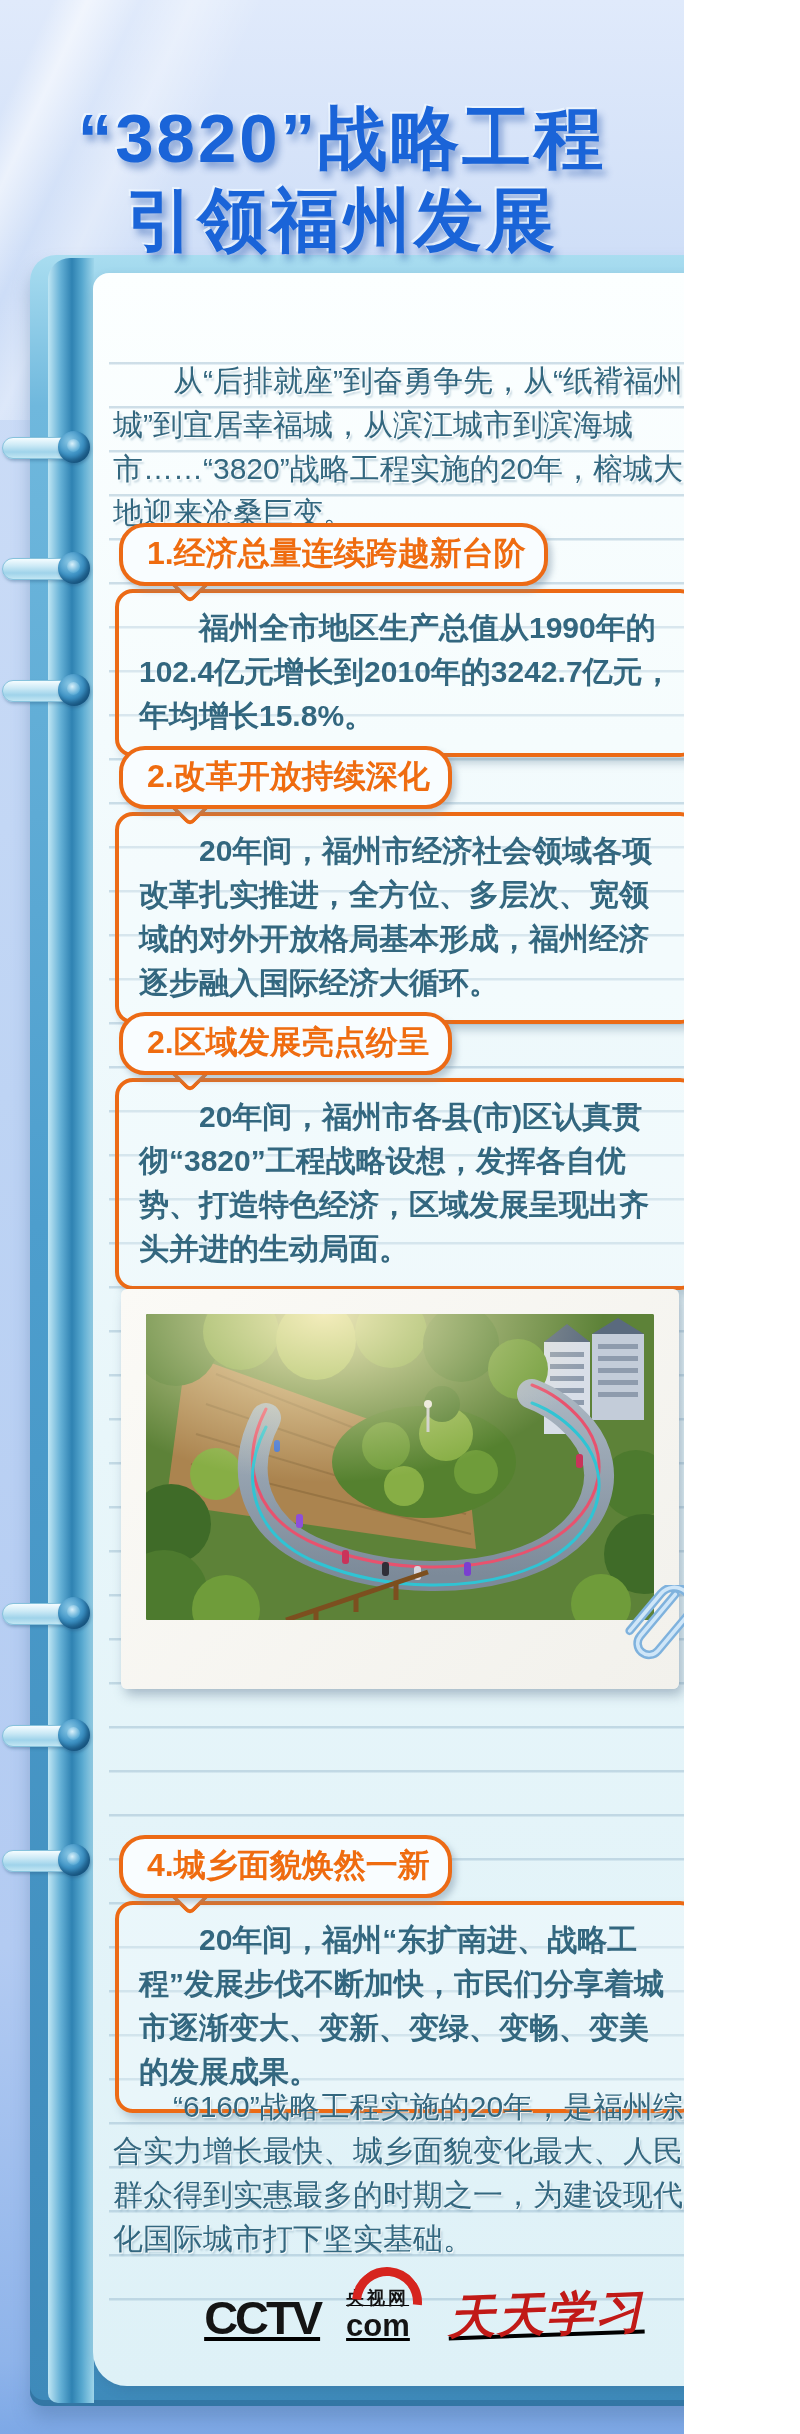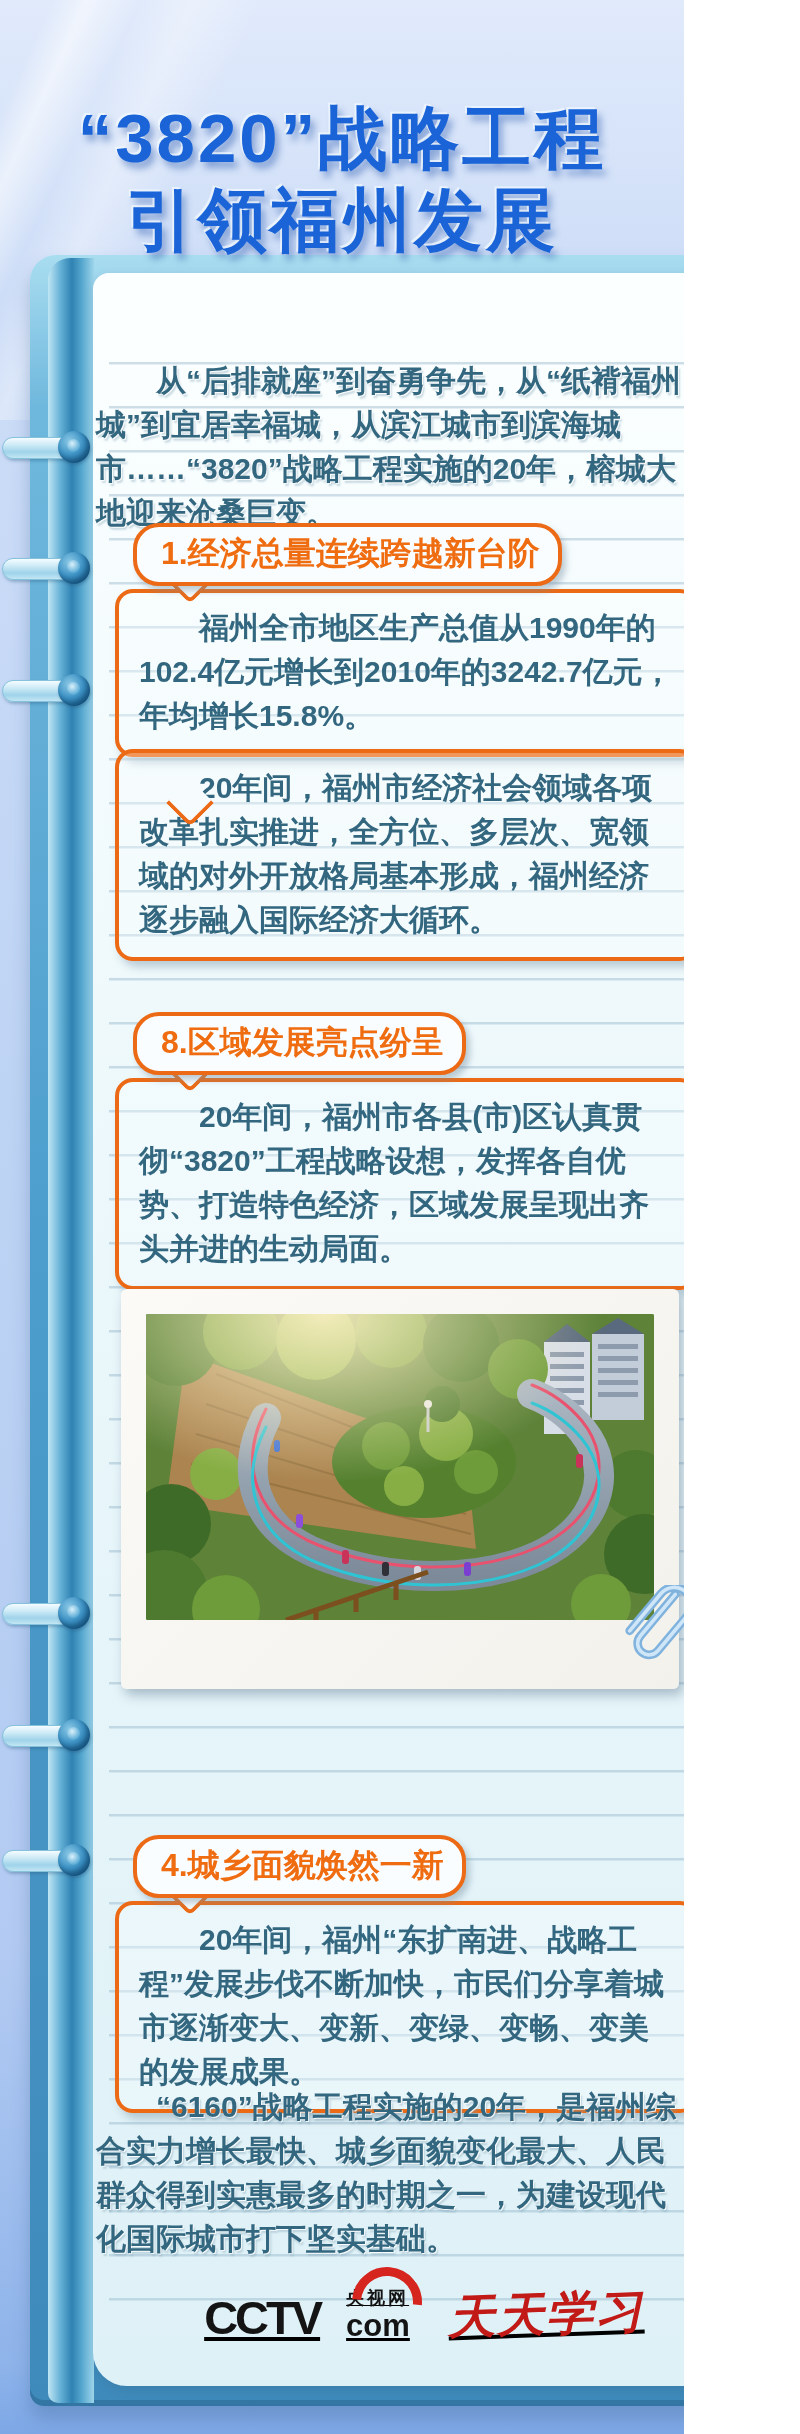--- a/index.html
+++ b/index.html
@@ -39,28 +39,28 @@
   .ring{position:absolute;left:2px;width:88px;height:24px;z-index:6;}
   .ring .bar{position:absolute;left:0;top:2px;width:78px;height:20px;border-radius:11px;
     background:linear-gradient(180deg,#f4fcff 0%,#cdeaf6 35%,#9fd3ea 70%,#c2e6f3 100%);
     border:1px solid #86c2dc;box-shadow:1px 2px 3px rgba(40,90,130,.35);}
   .ring .knob{position:absolute;right:0;top:-4px;width:32px;height:32px;border-radius:50%;
     background:radial-gradient(circle at 36% 32%,#8cc9e6 0%,#3f94c6 45%,#1e6ea2 80%);
     box-shadow:inset -3px -4px 5px rgba(8,45,75,.45),1px 2px 3px rgba(40,90,130,.4);}
   .ring .knob::after{content:"";position:absolute;left:9px;top:8px;width:13px;height:13px;border-radius:50%;
     background:radial-gradient(circle at 40% 35%,#d9f1fb,#5cacd6 70%,#2a7cae);}
   
-  .intro,.conclusion{position:absolute;left:3px;width:585px;z-index:5;
-    font-size:30px;line-height:44px;font-weight:700;color:#33677f;text-indent:2em;
+  .intro,.conclusion{position:absolute;left:20px;width:585px;z-index:5;
+    font-size:30px;line-height:44px;font-weight:400;color:#33677f;text-indent:2em;
     text-shadow:1px 1px 0 rgba(255,255,255,.85),2px 3px 2px rgba(125,160,180,.40);}
   .intro{top:56px;}
   .conclusion{top:1782px;}
   
   .sec{position:absolute;left:22px;width:583px;z-index:5;}
-  .sec-head{display:inline-block;position:relative;z-index:3;margin-left:18px;
+  .sec-head{display:inline-block;position:relative;z-index:3;margin-left:4px;
     background:#f9fdff;border:4px solid #ec6a15;border-radius:26px;
     padding:5px 18px 6px 24px;font-size:32px;font-weight:800;color:#ef6c10;
     box-shadow:4px 5px 6px rgba(120,145,165,.45);}
   .sec-tail{position:absolute;left:58px;top:40px;width:30px;height:30px;z-index:2;
     background:#f6fcfe;border-right:4px solid #ec6a15;border-bottom:4px solid #ec6a15;
     border-radius:0 0 7px 0;transform:rotate(45deg);}
   .sec-body{position:relative;z-index:1;margin-top:3px;border:4px solid #ec6a15;border-radius:18px;
     background:rgba(251,255,255,.30);padding:13px 18px 15px 20px;
     font-size:30px;line-height:44px;font-weight:700;color:#33677f;text-indent:2em;
     box-shadow:5px 6px 8px rgba(120,148,168,.45);}
@@ -101,26 +101,27 @@
 
     <p class="intro">从“后排就座”到奋勇争先，从“纸褙福州城”到宜居幸福城，从滨江城市到滨海城市……“3820”战略工程实施的20年，榕城大地迎来沧桑巨变。</p>
 
     <section class="sec sec1">
       <div class="sec-head">1.经济总量连续跨越新台阶</div>
       <div class="sec-tail"></div>
       <div class="sec-body">福州全市地区生产总值从1990年的102.4亿元增长到2010年的3242.7亿元，年均增长15.8%。</div>
     </section>
 
     <section class="sec sec2">
+      <div class="sec-head">2.改革开放持续深化</div>
       <div class="sec-tail"></div>
       <div class="sec-body">20年间，福州市经济社会领域各项改革扎实推进，全方位、多层次、宽领域的对外开放格局基本形成，福州经济逐步融入国际经济大循环。</div>
     </section>
 
     <section class="sec sec3">
-      <div class="sec-head">8.区域发展亮点纷呈</div>
+      <div class="sec-head">2.区域发展亮点纷呈</div>
       <div class="sec-tail"></div>
       <div class="sec-body">20年间，福州市各县(市)区认真贯彻“3820”工程战略设想，发挥各自优势、打造特色经济，区域发展呈现出齐头并进的生动局面。</div>
     </section>
 
     <div class="photo-frame">
       <div class="photo-img">
         <svg viewBox="0 0 508 306" preserveAspectRatio="none">
           <defs>
             <radialGradient id="sun" cx="35%" cy="0%" r="55%">
               <stop offset="0%" stop-color="#fff3c8" stop-opacity=".9"></stop>

